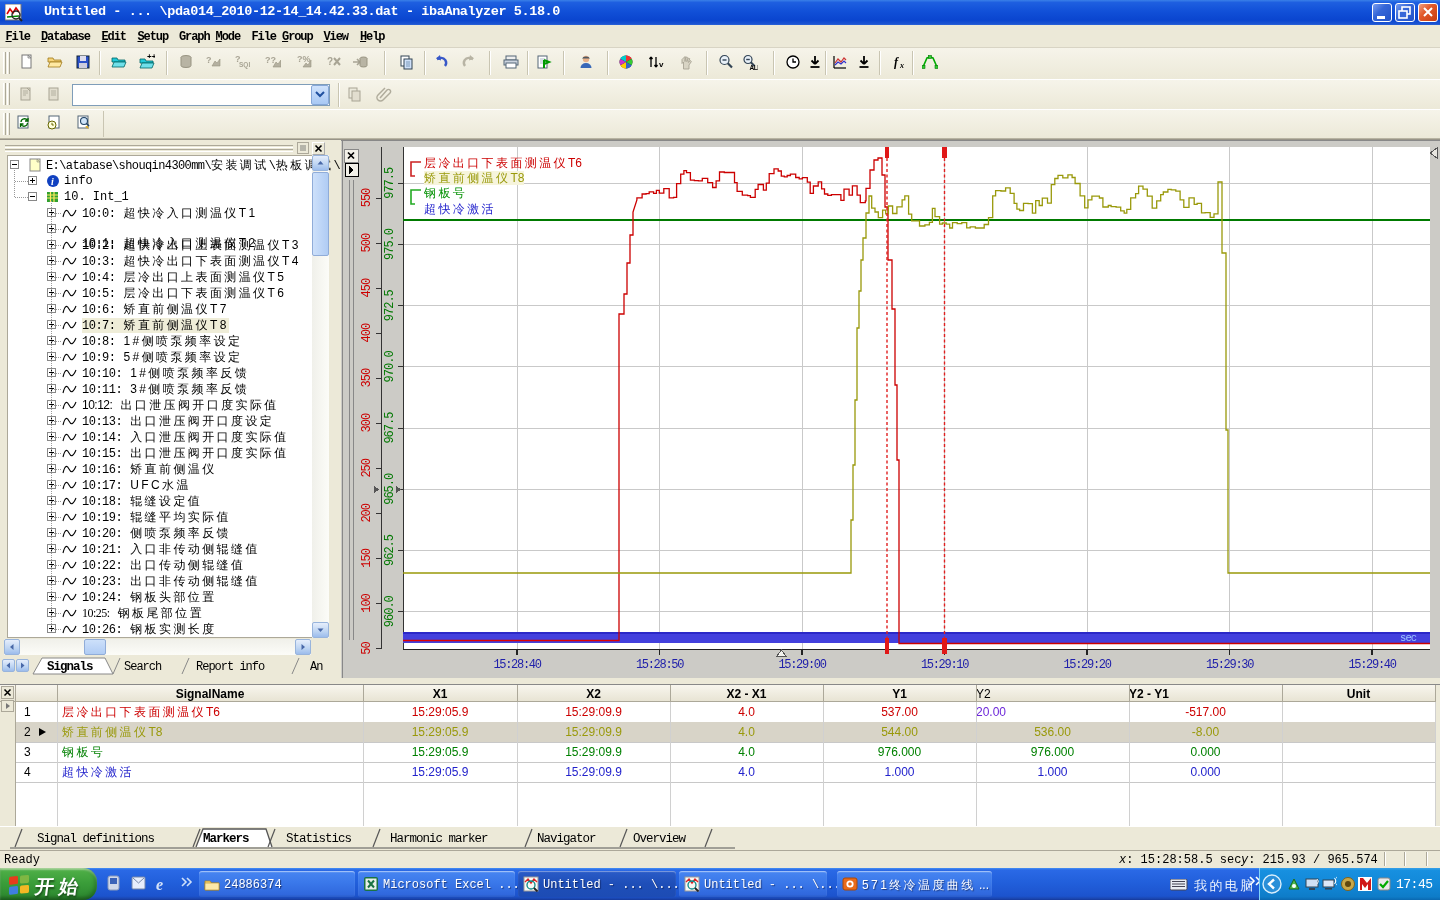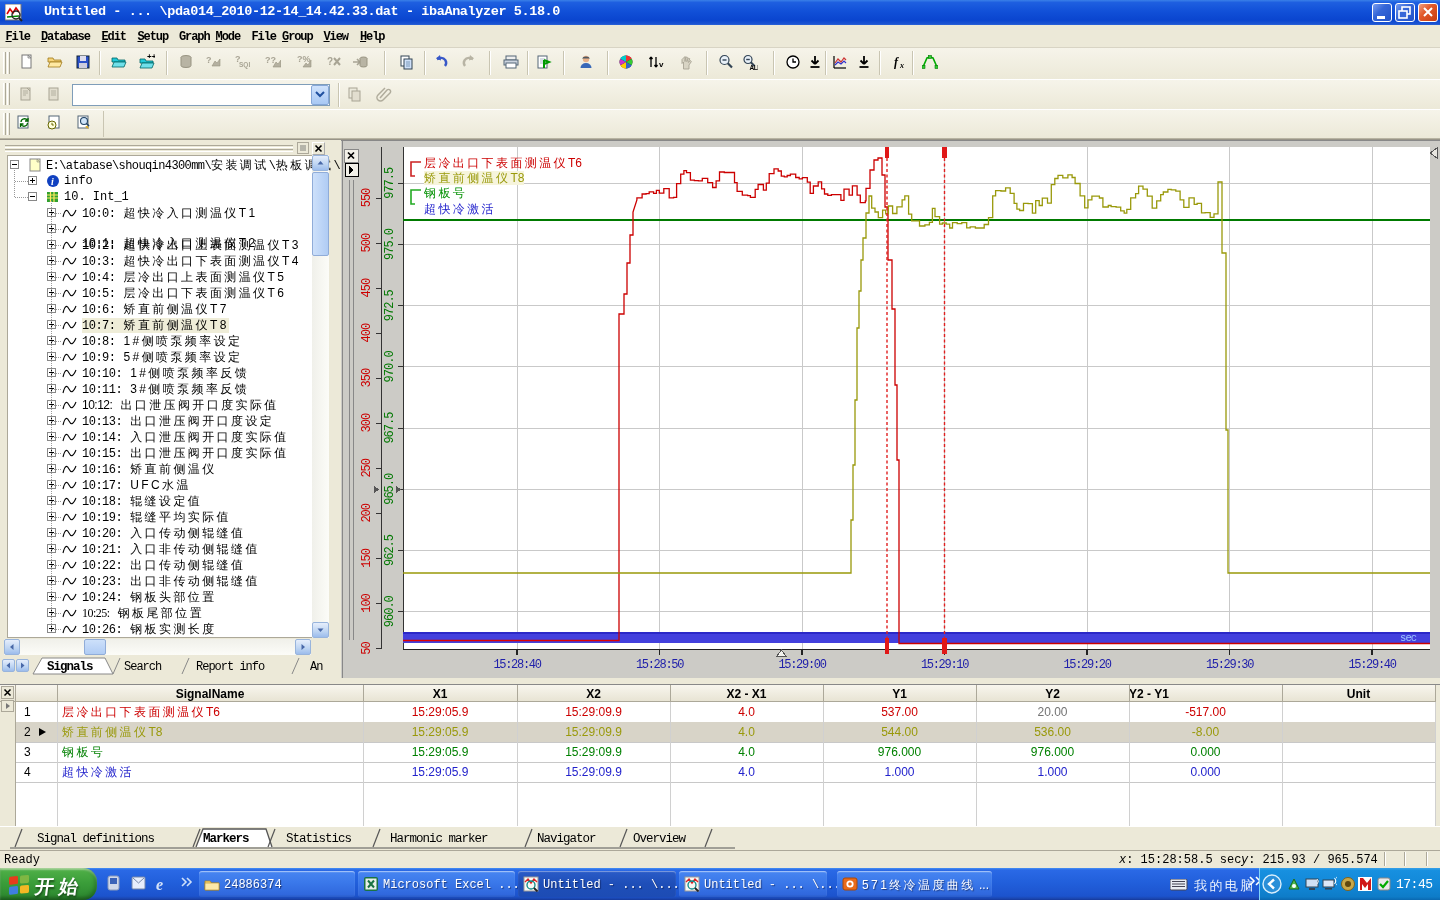--- a/index.html
+++ b/index.html
@@ -410,21 +410,21 @@
 <svg class="abs" style="left:62px;top:512px" width="15" height="11" viewBox="0 0 15 11">
     <path d="M1 9 C3 1 5 1 7 5 C9 9 11 9 14 2" fill="none" stroke="#000" stroke-width="1.1"></path>
   </svg>
 <div class="abs tx" style="left:82px;top:510px;"><span style="font-family:'Liberation Mono',monospace;letter-spacing:-.5px">10:19:</span><span style="display:inline-block;width:8px"></span><span class="cj">辊缝平均实际值</span></div>
 <div class="abs" style="left:47px;top:528px;width:9px;height:9px;background:#fff;border:1px solid #888"></div>
 <div class="abs" style="left:49px;top:532px;width:5px;height:1px;background:#000"></div>
 <div class="abs" style="left:51px;top:530px;width:1px;height:5px;background:#000"></div>
 <svg class="abs" style="left:62px;top:528px" width="15" height="11" viewBox="0 0 15 11">
     <path d="M1 9 C3 1 5 1 7 5 C9 9 11 9 14 2" fill="none" stroke="#000" stroke-width="1.1"></path>
   </svg>
-<div class="abs tx" style="left:82px;top:526px;"><span style="font-family:'Liberation Mono',monospace;letter-spacing:-.5px">10:20:</span><span style="display:inline-block;width:8px"></span><span class="cj">入口传动侧辊缝值</span></div>
+<div class="abs tx" style="left:82px;top:526px;"><span style="font-family:'Liberation Mono',monospace;letter-spacing:-.5px">10:20:</span><span style="display:inline-block;width:8px"></span><span class="cj">侧喷泵频率反馈</span></div>
 <div class="abs" style="left:47px;top:544px;width:9px;height:9px;background:#fff;border:1px solid #888"></div>
 <div class="abs" style="left:49px;top:548px;width:5px;height:1px;background:#000"></div>
 <div class="abs" style="left:51px;top:546px;width:1px;height:5px;background:#000"></div>
 <svg class="abs" style="left:62px;top:544px" width="15" height="11" viewBox="0 0 15 11">
     <path d="M1 9 C3 1 5 1 7 5 C9 9 11 9 14 2" fill="none" stroke="#000" stroke-width="1.1"></path>
   </svg>
 <div class="abs tx" style="left:82px;top:542px;"><span style="font-family:'Liberation Mono',monospace;letter-spacing:-.5px">10:21:</span><span style="display:inline-block;width:8px"></span><span class="cj">入口非传动侧辊缝值</span></div>
 <div class="abs" style="left:47px;top:560px;width:9px;height:9px;background:#fff;border:1px solid #888"></div>
 <div class="abs" style="left:49px;top:564px;width:5px;height:1px;background:#000"></div>
 <div class="abs" style="left:51px;top:562px;width:1px;height:5px;background:#000"></div>
@@ -637,21 +637,21 @@
 <div class="abs tx cj" style="left:424px;top:186px;color:#009000">钢板号</div>
 <div class="abs tx cj" style="left:424px;top:202px;color:#2222cc">超快冷激活</div>
 <div class="abs" style="left:0;top:678px;width:1440px;height:148px;background:#ece9d8"></div>
 <div class="abs" style="left:0;top:684px;width:1440px;height:1px;background:#888"></div>
 <div class="abs" style="left:0;top:685px;width:1435px;height:17px;background:linear-gradient(#f8f6ee,#e8e4d4);border-bottom:1px solid #aca899"></div>
 <div class="abs tx" style="left:57px;top:687px;width:306px;text-align:center;font-weight:bold">SignalName</div>
 <div class="abs tx" style="left:363px;top:687px;width:154px;text-align:center;font-weight:bold">X1</div>
 <div class="abs tx" style="left:517px;top:687px;width:153px;text-align:center;font-weight:bold">X2</div>
 <div class="abs tx" style="left:670px;top:687px;width:153px;text-align:center;font-weight:bold">X2 - X1</div>
 <div class="abs tx" style="left:823px;top:687px;width:153px;text-align:center;font-weight:bold">Y1</div>
-<div class="abs tx" style="left:976px;top:687px;width:153px;text-align:center;font-weight:bold">Y2</div>
+<div class="abs tx" style="left:976px;top:687px;width:153px;text-align:left;font-weight:normal">Y2</div>
 <div class="abs tx" style="left:1129px;top:687px;width:153px;text-align:left;font-weight:bold">Y2 - Y1</div>
 <div class="abs tx" style="left:1282px;top:687px;width:153px;text-align:center;font-weight:bold">Unit</div>
 <div class="abs" style="left:57px;top:685px;width:1px;height:17px;background:#aca899"></div>
 <div class="abs" style="left:363px;top:685px;width:1px;height:17px;background:#aca899"></div>
 <div class="abs" style="left:517px;top:685px;width:1px;height:17px;background:#aca899"></div>
 <div class="abs" style="left:670px;top:685px;width:1px;height:17px;background:#aca899"></div>
 <div class="abs" style="left:823px;top:685px;width:1px;height:17px;background:#aca899"></div>
 <div class="abs" style="left:976px;top:685px;width:1px;height:17px;background:#aca899"></div>
 <div class="abs" style="left:1129px;top:685px;width:1px;height:17px;background:#aca899"></div>
 <div class="abs" style="left:1282px;top:685px;width:1px;height:17px;background:#aca899"></div>
@@ -664,21 +664,21 @@
 <svg class="abs" style="left:4px;top:702px" width="8" height="8" viewBox="0 0 8 8">
     <path d="M2 1 l4 3 -4 3 z" fill="#777"></path>
   </svg>
 <div class="abs" style="left:16px;top:702px;width:1419px;height:124px;background:#fff"></div>
 <div class="abs tx" style="left:24px;top:705px;color:#000">1</div>
 <div class="abs tx" style="left:62px;top:705px;color:#cc0000"><span class="cj">层冷出口下表面测温仪</span>T6</div>
 <div class="abs tx" style="left:363px;top:705px;width:154px;text-align:center;color:#cc0000">15:29:05.9</div>
 <div class="abs tx" style="left:517px;top:705px;width:153px;text-align:center;color:#cc0000">15:29:09.9</div>
 <div class="abs tx" style="left:670px;top:705px;width:153px;text-align:center;color:#cc0000">4.0</div>
 <div class="abs tx" style="left:823px;top:705px;width:153px;text-align:center;color:#cc0000">537.00</div>
-<div class="abs tx" style="left:976px;top:705px;width:153px;text-align:center;color:#737373">20.00</div>
+<div class="abs tx" style="left:976px;top:705px;width:153px;text-align:left;color:#6d28d9">20.00</div>
 <div class="abs tx" style="left:1129px;top:705px;width:153px;text-align:center;color:#cc0000">-517.00</div>
 <div class="abs tx" style="left:1282px;top:705px;width:153px;text-align:center;color:#cc0000"></div>
 <div class="abs" style="left:16px;top:721.5px;width:1419px;height:1px;background:#c8c8c8"></div>
 <div class="abs" style="left:16px;top:722px;width:1419px;height:20px;background:#d8d4c8"></div>
 <div class="abs tx" style="left:24px;top:725px;color:#000">2</div>
 <svg class="abs" style="left:38px;top:727px" width="9" height="10" viewBox="0 0 9 10">
     <path d="M1 1 l7 4 -7 4 z" fill="#000"></path>
   </svg>
 <div class="abs tx" style="left:62px;top:725px;color:#99990a"><span class="cj">矫直前侧温仪</span>T8</div>
 <div class="abs tx" style="left:363px;top:725px;width:154px;text-align:center;color:#99990a">15:29:05.9</div>

